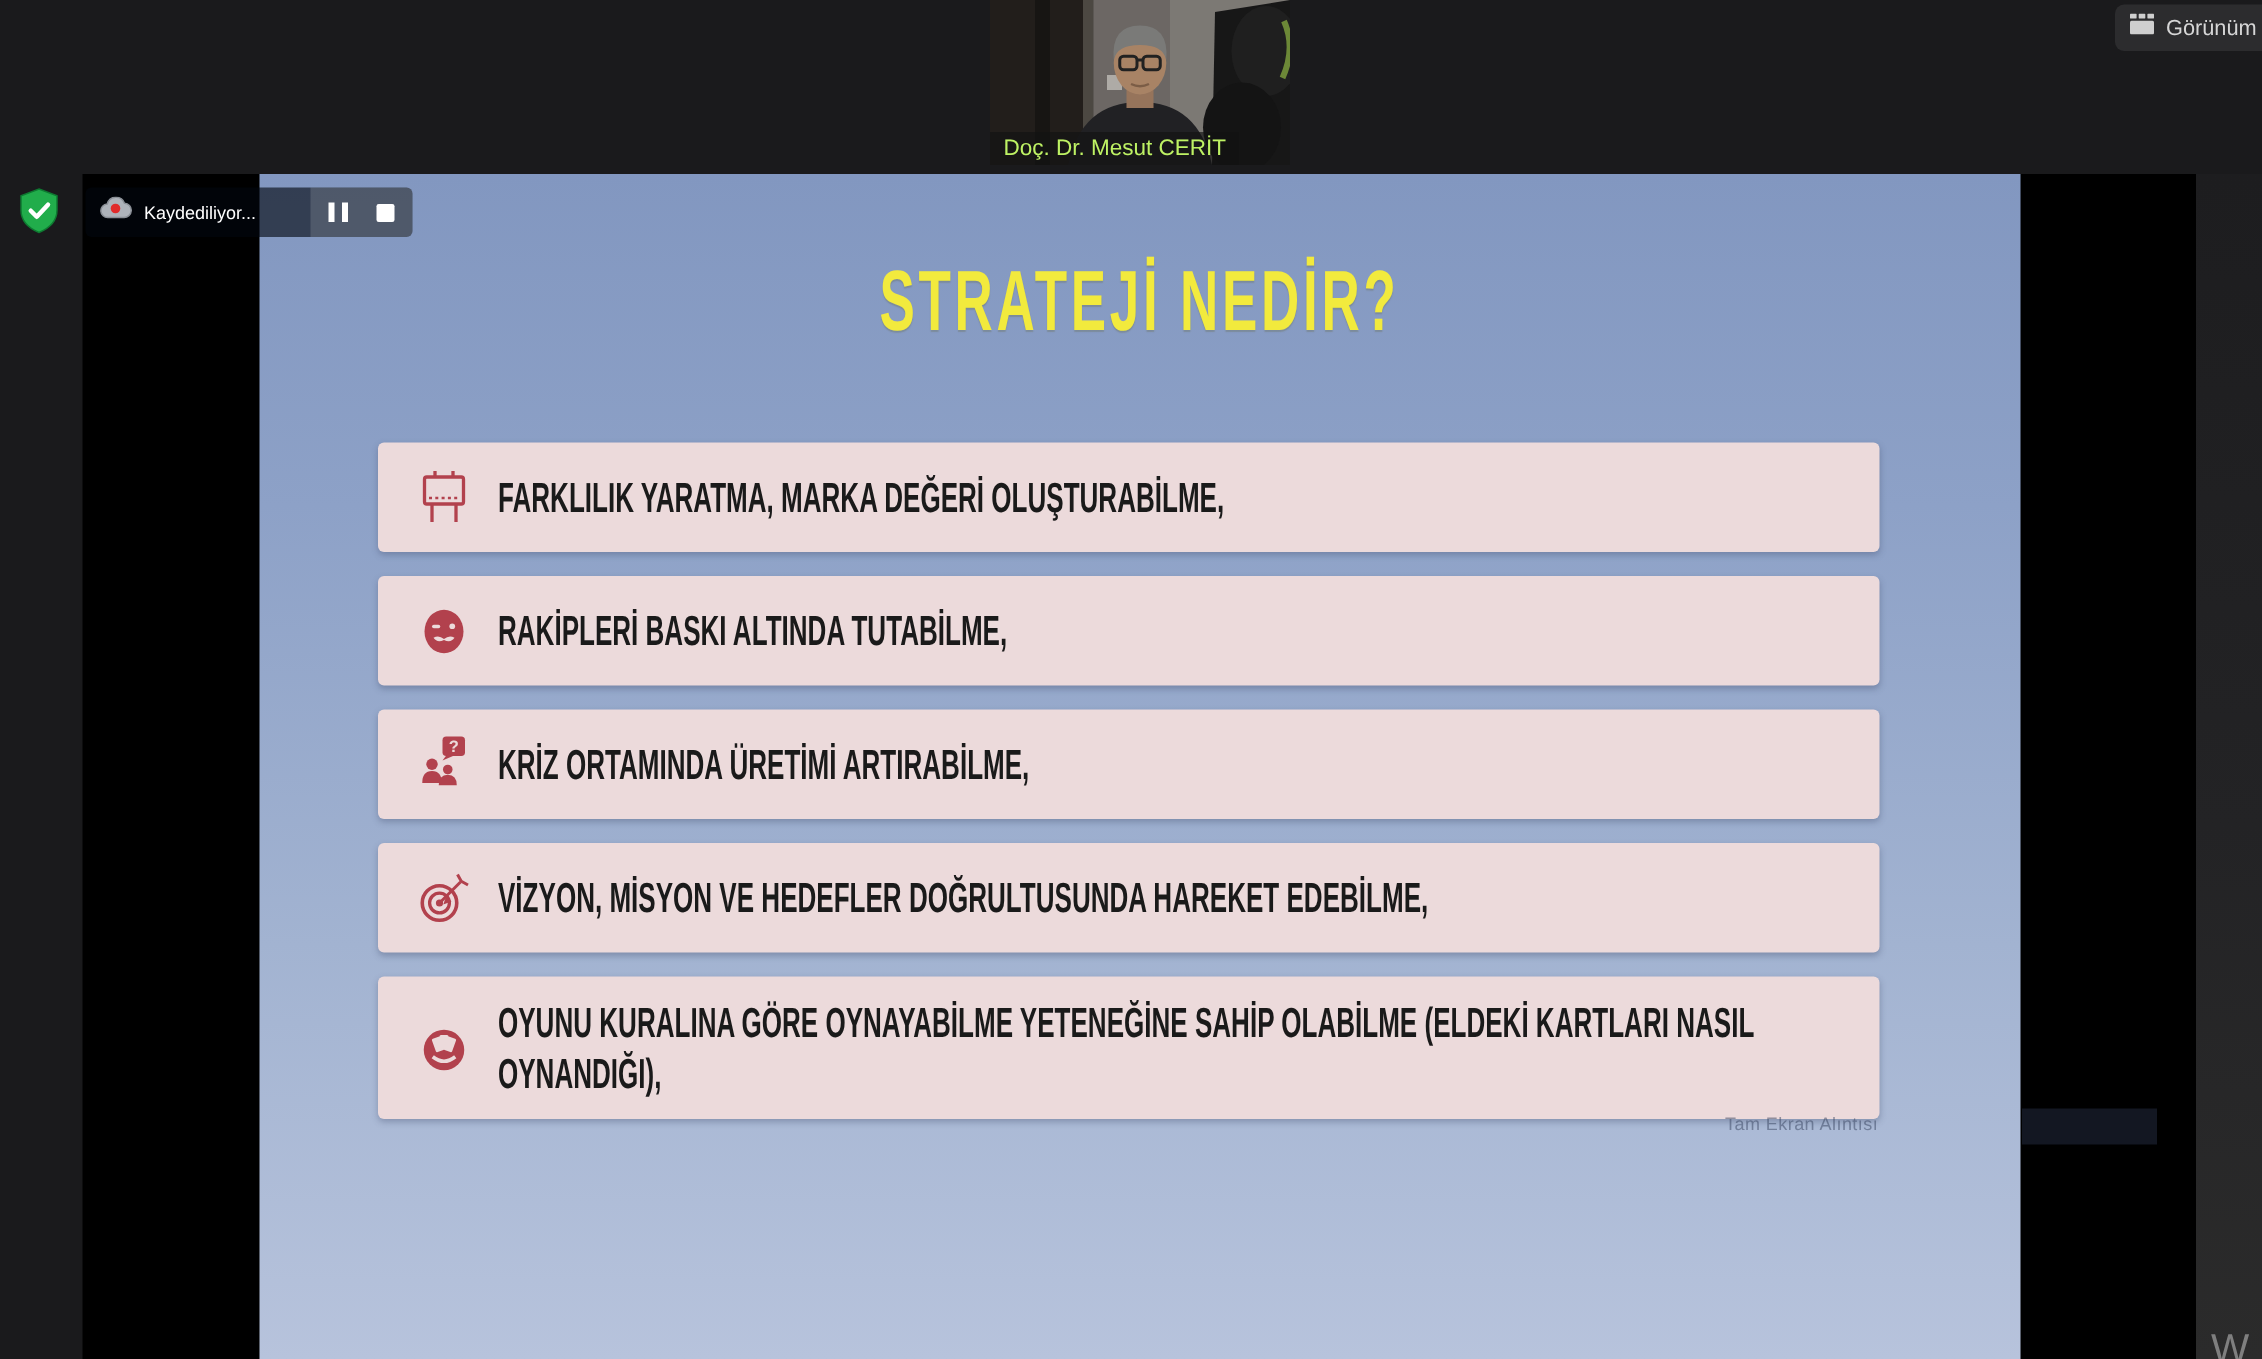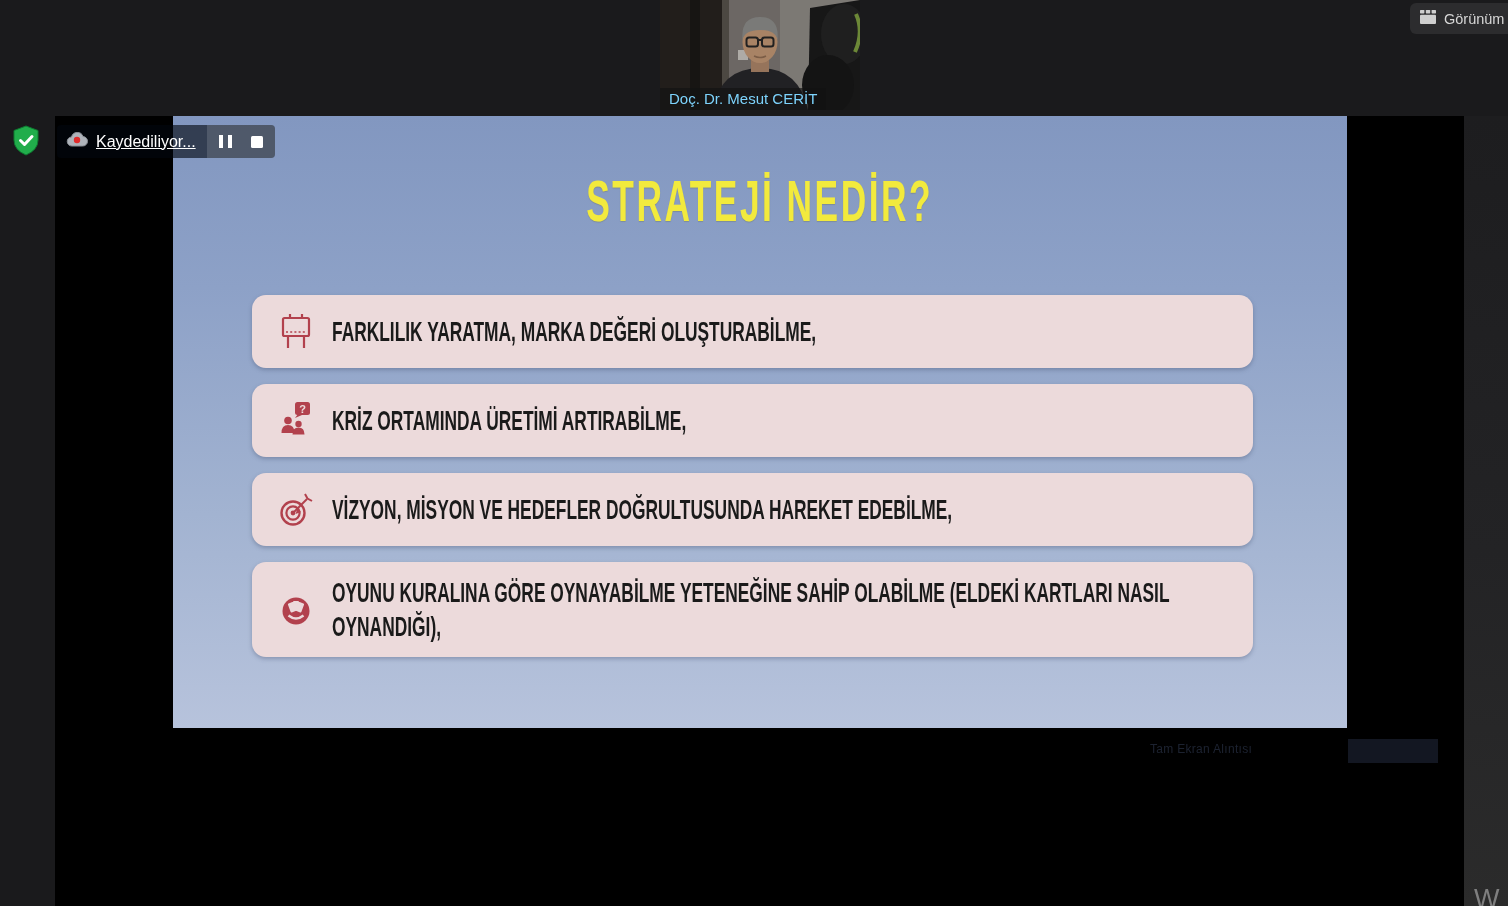--- a/index.html
+++ b/index.html
@@ -34,21 +34,21 @@
   }
   .tooltip-ghost {
     position: absolute; left: 1150px; top: 742px;
     font-size: 12px; color: rgba(55, 68, 95, 0.5);
     letter-spacing: 0.3px; z-index: 6;
   }
 
   
   .slide {
     position: absolute; left: 173px; top: 116px;
-    width: 1174px; height: 612px;
+    width: 1174px; height: 790px;
     background: linear-gradient(180deg, #8297c0 0%, #8da1c7 28%, #a2b3d1 65%, #b7c3dc 100%);
     overflow: hidden;
     padding-left: 28px;
   }
   .slide-title {
     position: absolute; top: 52px; left: 0; right: 0;
     text-align: center;
     font-weight: bold; font-size: 57px;
     color: #f2ea3d;
     text-shadow: 0 1px 1px rgba(90,90,40,0.25);
@@ -60,21 +60,21 @@
     transform-origin: center center;
     letter-spacing: 4px;
   }
   .items {
     position: absolute; left: 79px; top: 179px; width: 1001px;
     display: flex; flex-direction: column; gap: 16px;
   }
   .item {
     height: 73px; flex: none;
     background: #ecdadb;
-    border-radius: 14px;
+    border-radius: 4px;
     box-shadow: 0 2px 4px rgba(60, 72, 104, 0.35);
     display: flex; align-items: center;
     padding-left: 26px;
   }
   .item:last-child { height: 95px; }
   .item-icon { width: 36px; height: 46px; flex: none; margin-right: 18px; }
   .item-icon svg { width: 36px; height: 46px; display: block; }
   .item-text {
     display: block; width: 1400px; flex: none;
     transform: scaleX(0.62); transform-origin: left center;
@@ -85,37 +85,37 @@
   
   .webcam {
     position: absolute; left: 660px; top: 0;
     width: 200px; height: 110px;
     background: #555; overflow: hidden;
   }
   .webcam svg { display: block; }
   .name-tag {
     position: absolute; left: 0; bottom: 0;
     background: rgba(18,18,18,0.66);
-    color: #7dd3fc; font-size: 15px;
+    color: #bef264; font-size: 15px;
     padding: 2px 9px 3px 9px;
     white-space: nowrap;
   }
 
   
   .shield { position: absolute; left: 12px; top: 125px; width: 28px; height: 31px; }
   .rec-bar {
     position: absolute; left: 57px; top: 125px;
     width: 218px; height: 33px;
     background: rgba(2, 6, 14, 0.62);
     border-radius: 4px;
     display: flex; align-items: center;
     z-index: 5;
   }
   .rec-cloud { margin-left: 9px; flex: none; }
-  .rec-label { color: #fff; font-size: 16px; margin-left: 8px; white-space: nowrap; text-decoration: underline; }
+  .rec-label { color: #fff; font-size: 12px; margin-left: 8px; white-space: nowrap; }
   .rec-controls {
     margin-left: auto; height: 33px; width: 68px;
     background: rgba(255,255,255,0.14);
     border-radius: 0 4px 4px 0;
     display: flex; align-items: center; justify-content: space-evenly;
   }
   .ctl-btn { width: 26px; height: 26px; display: flex; align-items: center; justify-content: center; cursor: pointer; }
   .pause-icon { display: flex; gap: 5px; }
   .pause-icon i { display: block; width: 4px; height: 13px; background: #fff; }
   .stop-icon { width: 12px; height: 12px; background: #fff; border-radius: 1.5px; }
@@ -155,20 +155,31 @@
             <rect x="5" y="9" width="26" height="18" rx="1.5"></rect>
             <line x1="8" y1="23" x2="28" y2="23" stroke-width="1.6" stroke-dasharray="2 2.2"></line>
             <line x1="10" y1="27" x2="10" y2="39"></line>
               <line x1="26" y1="27" x2="26" y2="39"></line>
           </svg>
         </span>
         <span class="item-text">FARKLILIK YARATMA, MARKA DEĞERİ OLUŞTURABİLME,</span>
       </div>
 
 
+      <div class="item">
+        <span class="item-icon">
+          <svg viewBox="0 0 36 46">
+            <ellipse cx="18" cy="23" rx="13" ry="14.5" fill="#b2414d"></ellipse>
+            <rect x="10" y="18.5" width="5.5" height="2.4" rx="1.2" fill="#ecdadb"></rect>
+            <circle cx="23.5" cy="19.5" r="1.9" fill="#ecdadb"></circle>
+            <path d="M18 28 q-3.5 -3 -7 -0.8 q2.5 3.6 7 1.4 Z M18 28 q3.5 -3 7 -0.8 q-2.5 3.6 -7 1.4 Z" fill="#ecdadb"></path>
+          </svg>
+        </span>
+        <span class="item-text">RAKİPLERİ BASKI ALTINDA TUTABİLME,</span>
+      </div>
 
       <div class="item">
         <span class="item-icon">
           <svg viewBox="0 0 36 46">
             <rect x="17" y="4" width="15" height="13" rx="2.5" fill="#b2414d"></rect>
             <path d="M20 16 l-3 4 l7 -3 Z" fill="#b2414d"></path>
             <text x="24.5" y="14.5" text-anchor="middle" font-size="11" font-weight="bold" fill="#ecdadb" font-family="Liberation Sans, sans-serif">?</text>
             <circle cx="10" cy="22.5" r="3.8" fill="#b2414d"></circle>
             <path d="M3.5 35 q0 -8 6.5 -8 q6.5 0 6.5 8 Z" fill="#b2414d"></path>
             <circle cx="20.5" cy="26" r="3.2" fill="#b2414d"></circle>

